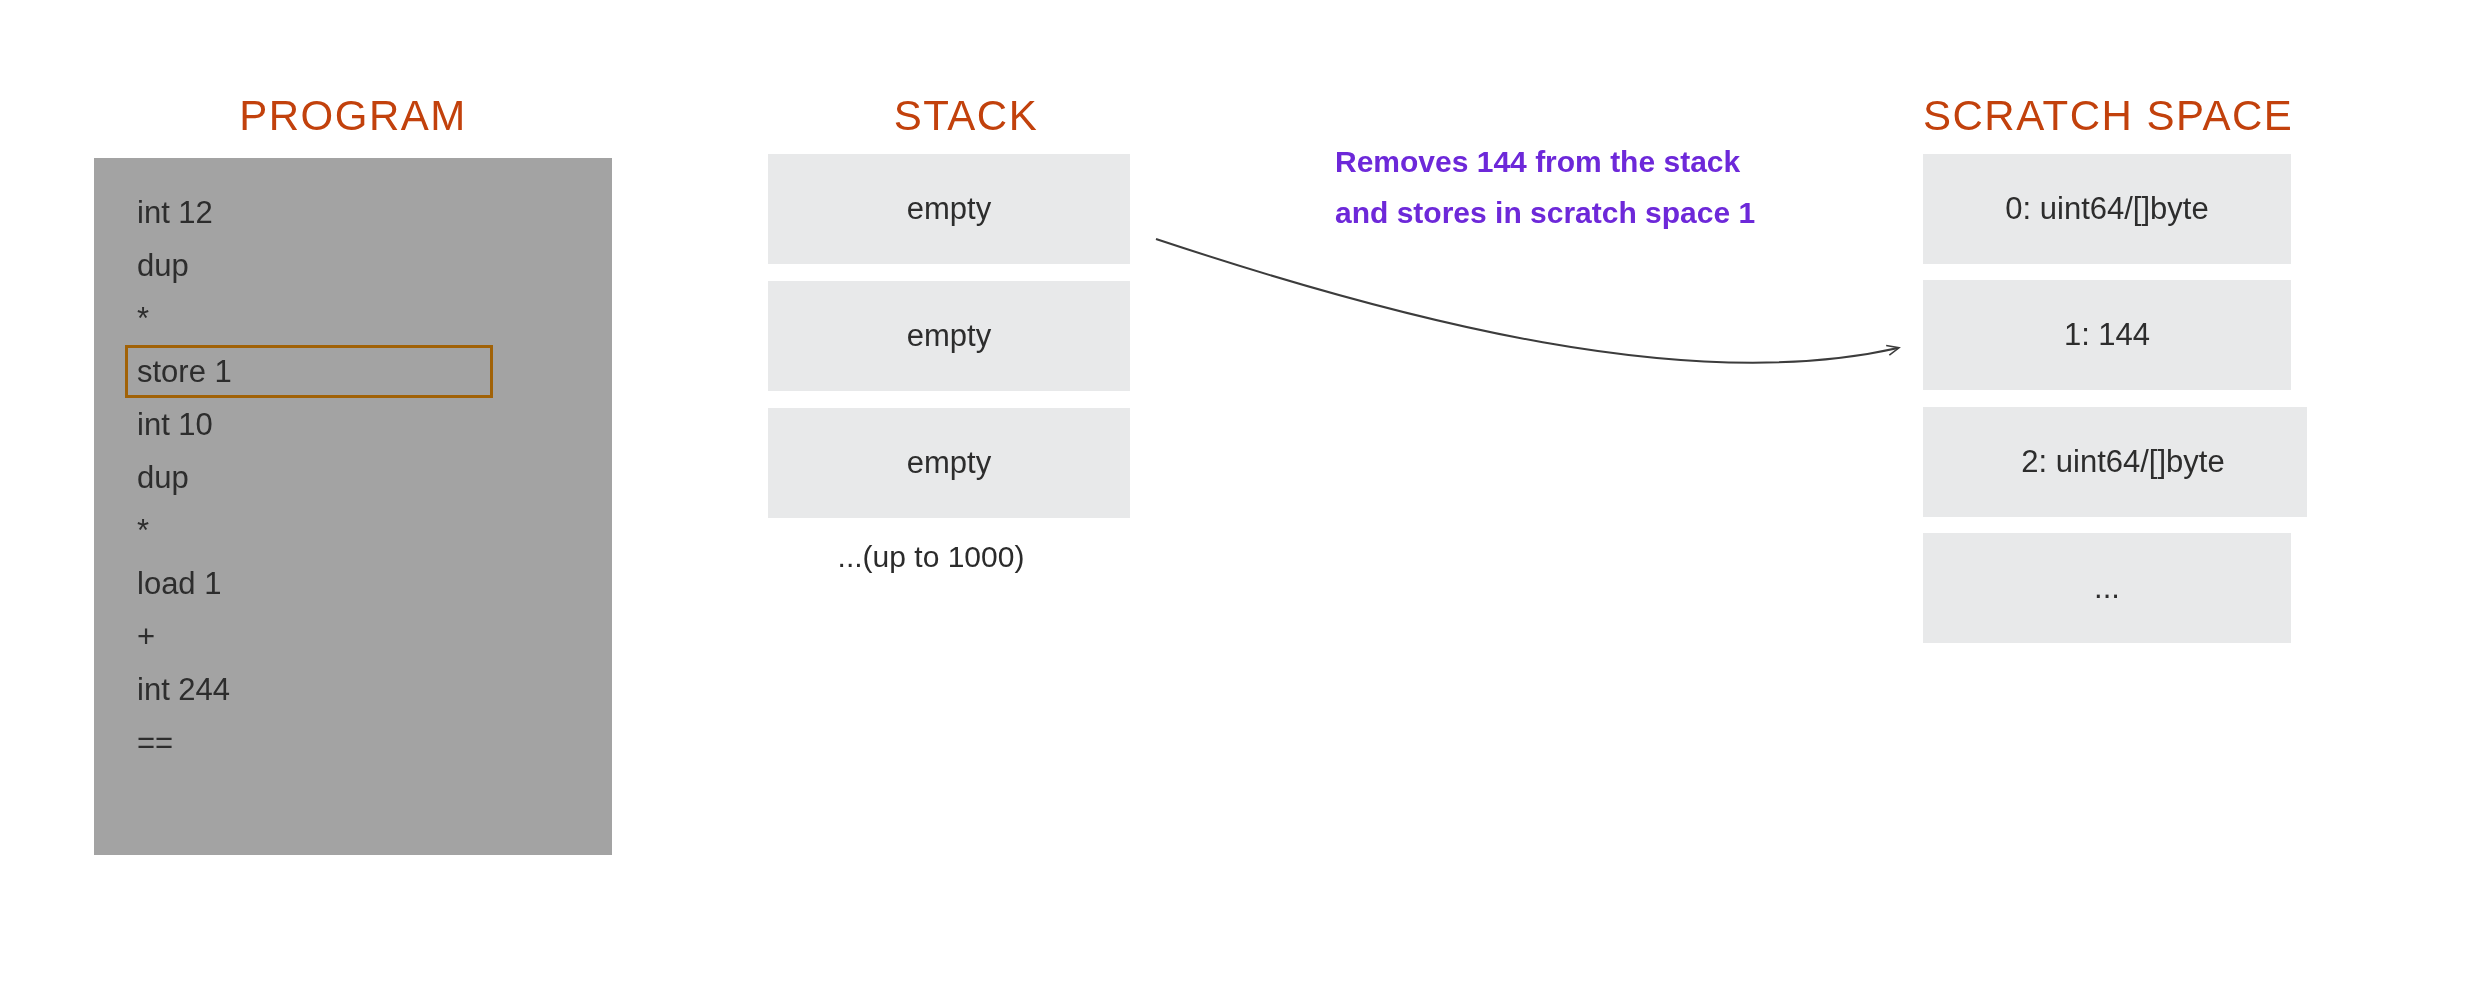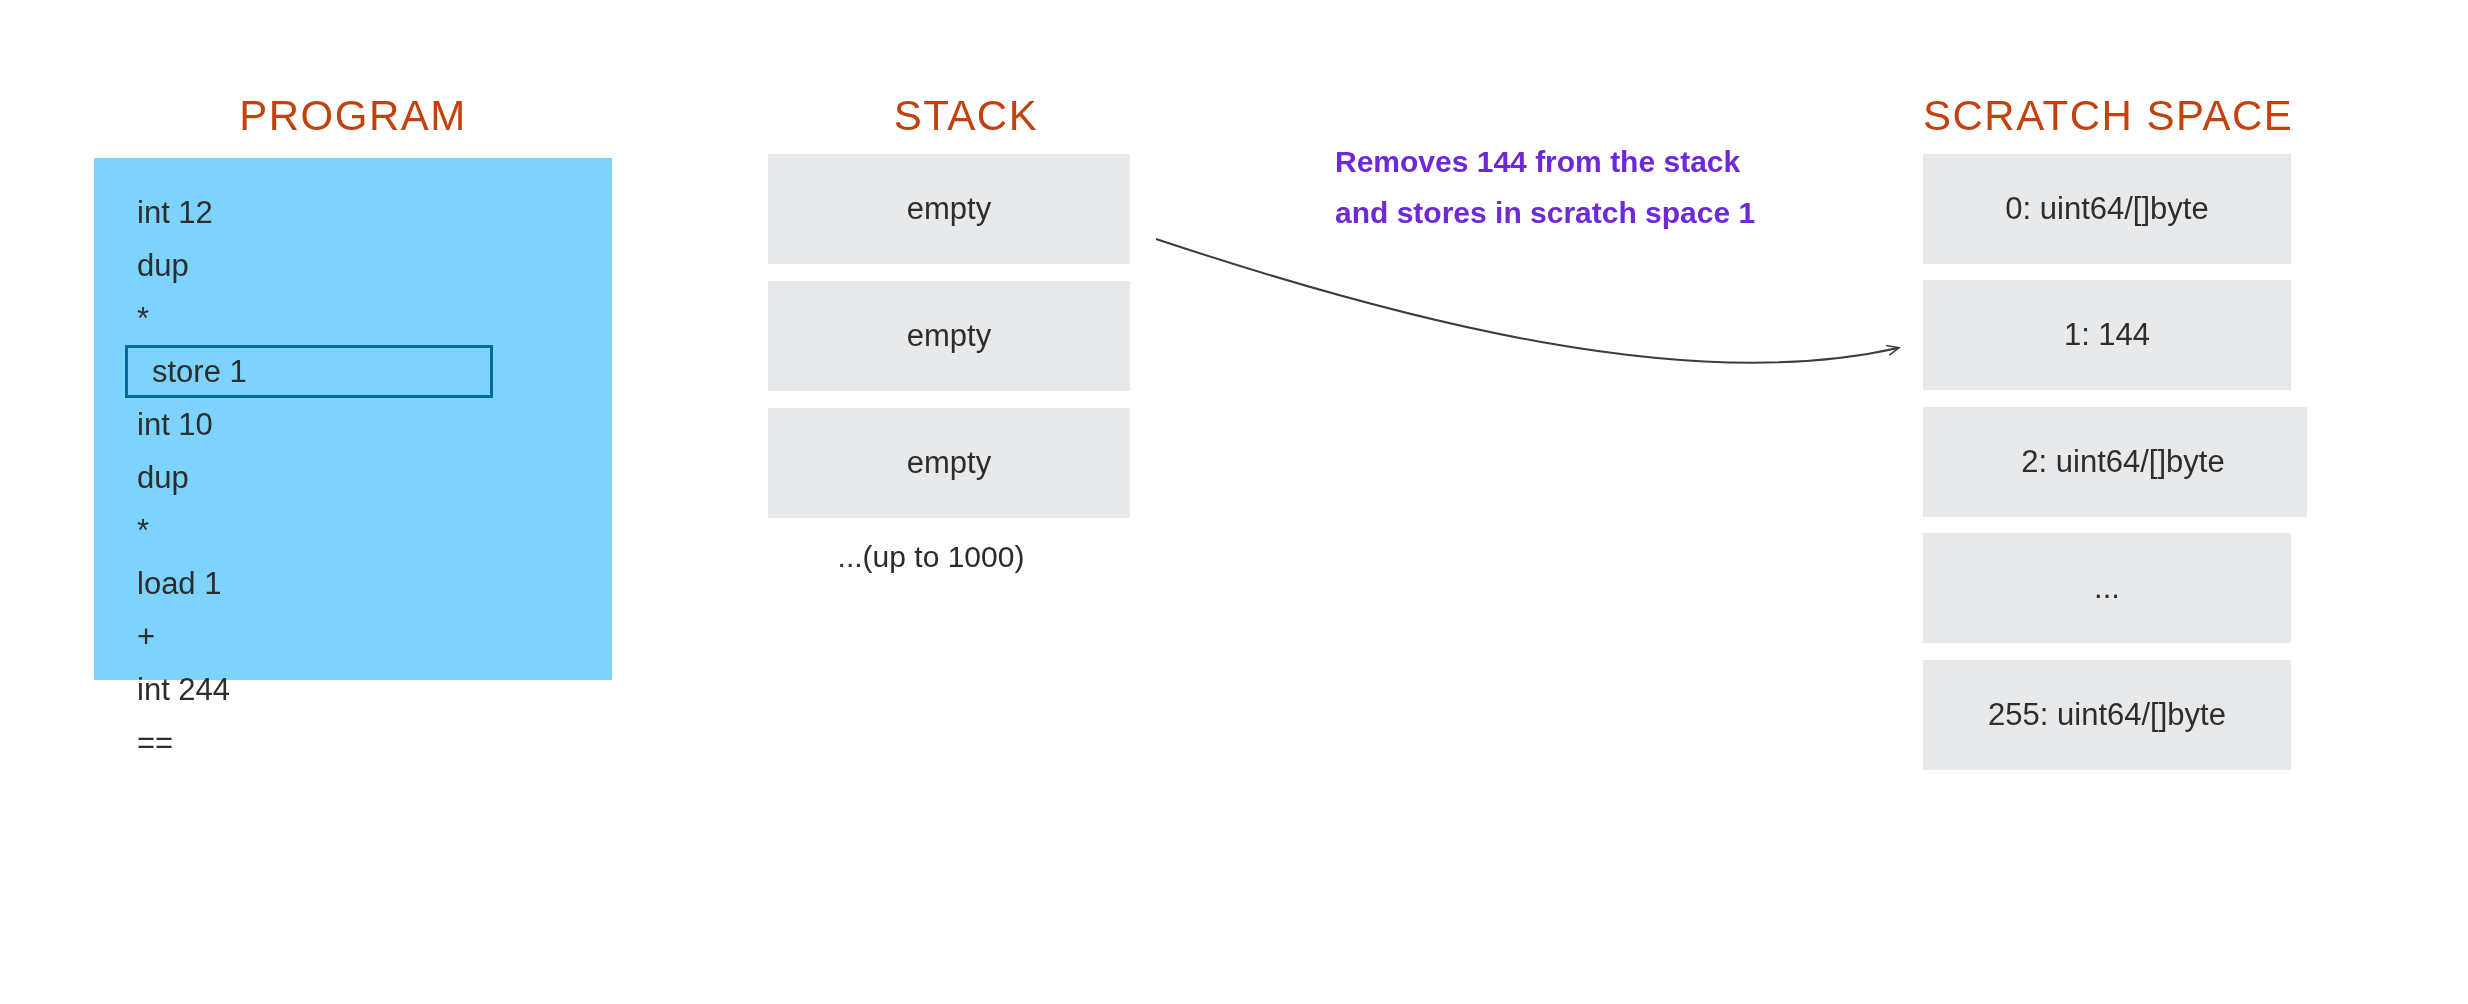--- a/index.html
+++ b/index.html
@@ -22,38 +22,38 @@
     color: #c2410c;
     white-space: nowrap;
   }
   #program-title { left: 94px;  width: 518px; }
   #stack-title   { left: 785px; width: 362px; }
   #scratch-title { left: 1923px; width: 368px; }
 
   .program-box {
     position: absolute;
     left: 94px; top: 158px;
-    width: 518px; height: 522px;
-    background: #7dd3fc;
+    width: 518px; height: 697px;
+    background: #a3a3a3;
     box-sizing: border-box;
     padding-top: 28px;
   }
   .code-line {
     height: 53px;
     line-height: 53px;
     font-size: 31px;
     padding-left: 43px;
     white-space: pre;
   }
   .code-line.highlight {
     box-sizing: border-box;
     margin-left: 31px;
     width: 368px;
-    padding-left: 24px;
-    border: 3px solid #0369a1;
+    padding-left: 9px;
+    border: 3px solid #a16207;
     line-height: 47px;
   }
 
   .slot {
     position: absolute;
     left: 0;
     width: 100%;
     height: 110px;
     background: #e8e9ea;
     display: flex;
@@ -132,21 +132,20 @@
     <div class="slot">empty</div>
     <div class="slot">empty</div>
     <div class="stack-caption">...(up to 1000)</div>
   </div>
 
   <div class="scratch-col">
     <div class="slot">0: uint64/[]byte</div>
     <div class="slot">1: 144</div>
     <div class="slot">2: uint64/[]byte</div>
     <div class="slot">...</div>
-    <div class="slot">255: uint64/[]byte</div>
   </div>
 
   <div class="annotation">
     <div>Removes 144 from the stack</div>
     <div>and stores in scratch space 1</div>
   </div>
 
   <svg class="arrow-layer" viewBox="0 0 2468 1004">
     <defs>
       <marker id="arrowhead" markerWidth="16" markerHeight="14" refX="12" refY="6" orient="auto" markerUnits="userSpaceOnUse">

